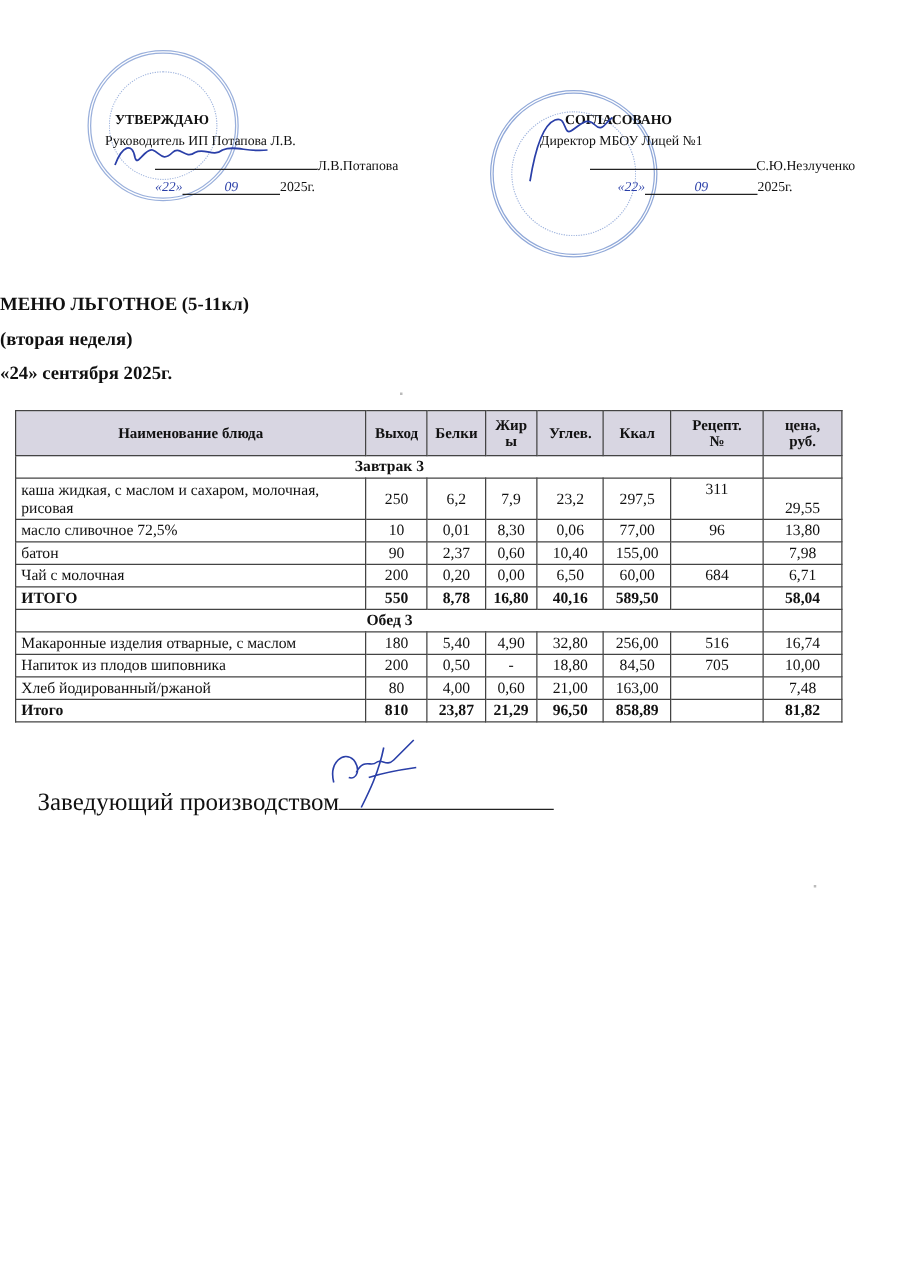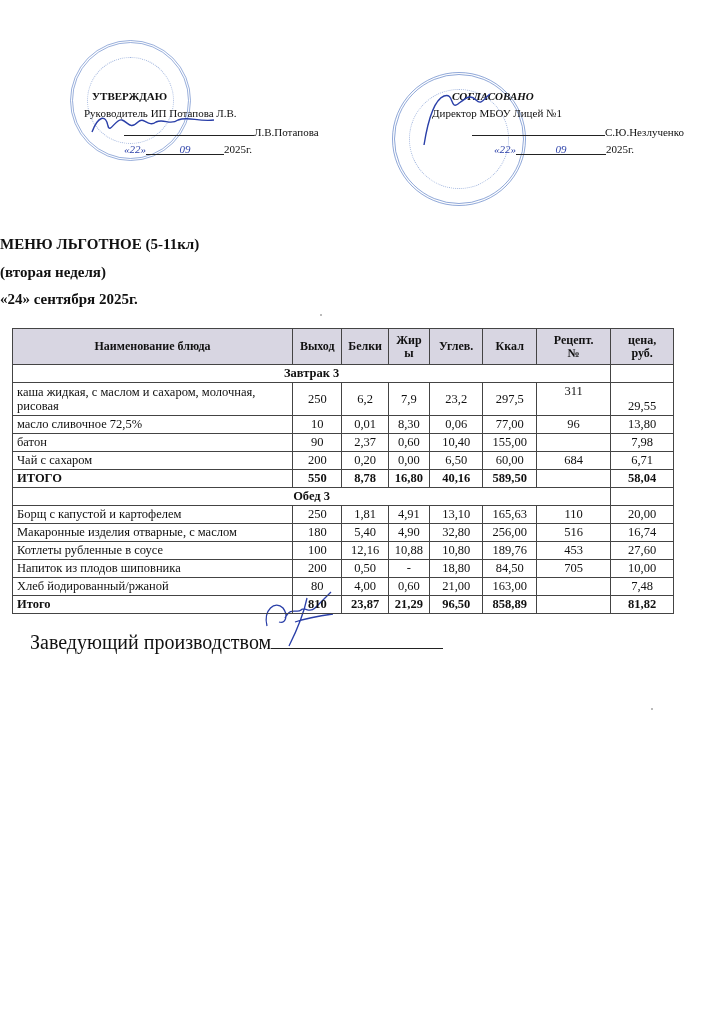--- a/index.html
+++ b/index.html
@@ -3,21 +3,21 @@
 <meta charset="utf-8">
 <style>
   html, body { margin:0; padding:0; background:#ffffff; }
   body { width:724px; height:1024px; position:relative; overflow:hidden;
          font-family:"Liberation Serif", "DejaVu Serif", serif; color:#111; }
   .approve { position:absolute; font-size:11px; line-height:17px; }
   .approve .ttl { font-weight:bold; }
   .approve-left { left:84px; top:88px; width:270px; }
   .approve-right { left:432px; top:88px; width:260px; }
   .approve-left .ttl { padding-left:8px; }
-  .approve-right .ttl { padding-left:20px;font-style:italic; }
+  .approve-right .ttl { padding-left:20px; }
   .line-row { white-space:nowrap;margin-left:40px; }
   .uline { display:inline-block; border-bottom:1px solid #222; height:13px; vertical-align:baseline; }
   .stamp { position:absolute; border-radius:50%; border:3px double rgba(70,110,190,0.55); }
   .stamp-left { left:70px; top:40px; width:115px; height:115px; }
   .stamp-right { left:392px; top:72px; width:128px; height:128px; border-color:rgba(70,110,190,0.6); }
   .stamp .inner { position:absolute; inset:14px; border-radius:50%; border:1px dotted rgba(70,110,190,0.5); }
   .sig { position:absolute; }
   .titles { position:absolute; left:0; width:724px; text-align:left; font-weight:bold; font-size:15px; }
   .t1 { top:236px; }
   .t2 { top:264px; }
@@ -132,21 +132,21 @@
         <td class="name">батон</td>
         <td class="num">90</td>
         <td class="num">2,37</td>
         <td class="num">0,60</td>
         <td class="num">10,40</td>
         <td class="num">155,00</td>
         <td class="num recipe"></td>
         <td class="price">7,98</td>
       </tr>
       <tr>
-        <td class="name">Чай с сахаром</td>
+        <td class="name">Чай с молочная</td>
         <td class="num">200</td>
         <td class="num">0,20</td>
         <td class="num">0,00</td>
         <td class="num">6,50</td>
         <td class="num">60,00</td>
         <td class="num recipe">684</td>
         <td class="price">6,71</td>
       </tr>
       <tr class="total">
         <td class="name">ИТОГО</td>
@@ -154,52 +154,32 @@
         <td class="num">8,78</td>
         <td class="num">16,80</td>
         <td class="num">40,16</td>
         <td class="num">589,50</td>
         <td class="num recipe"></td>
         <td class="price">58,04</td>
       </tr>
       <tr class="section">
         <td colspan="7">Обед 3</td>
         <td></td>
-      </tr>
-      <tr>
-        <td class="name">Борщ с  капустой и картофелем</td>
-        <td class="num">250</td>
-        <td class="num">1,81</td>
-        <td class="num">4,91</td>
-        <td class="num">13,10</td>
-        <td class="num">165,63</td>
-        <td class="num recipe">110</td>
-        <td class="price">20,00</td>
       </tr>
       <tr>
         <td class="name">Макаронные изделия отварные, с маслом</td>
         <td class="num">180</td>
         <td class="num">5,40</td>
         <td class="num">4,90</td>
         <td class="num">32,80</td>
         <td class="num">256,00</td>
         <td class="num recipe">516</td>
         <td class="price">16,74</td>
       </tr>
       <tr>
-        <td class="name">Котлеты рубленные в соусе</td>
-        <td class="num">100</td>
-        <td class="num">12,16</td>
-        <td class="num">10,88</td>
-        <td class="num">10,80</td>
-        <td class="num">189,76</td>
-        <td class="num recipe">453</td>
-        <td class="price">27,60</td>
-      </tr>
-      <tr>
         <td class="name">Напиток из плодов шиповника</td>
         <td class="num">200</td>
         <td class="num">0,50</td>
         <td class="num">-</td>
         <td class="num">18,80</td>
         <td class="num">84,50</td>
         <td class="num recipe">705</td>
         <td class="price">10,00</td>
       </tr>
       <tr>

